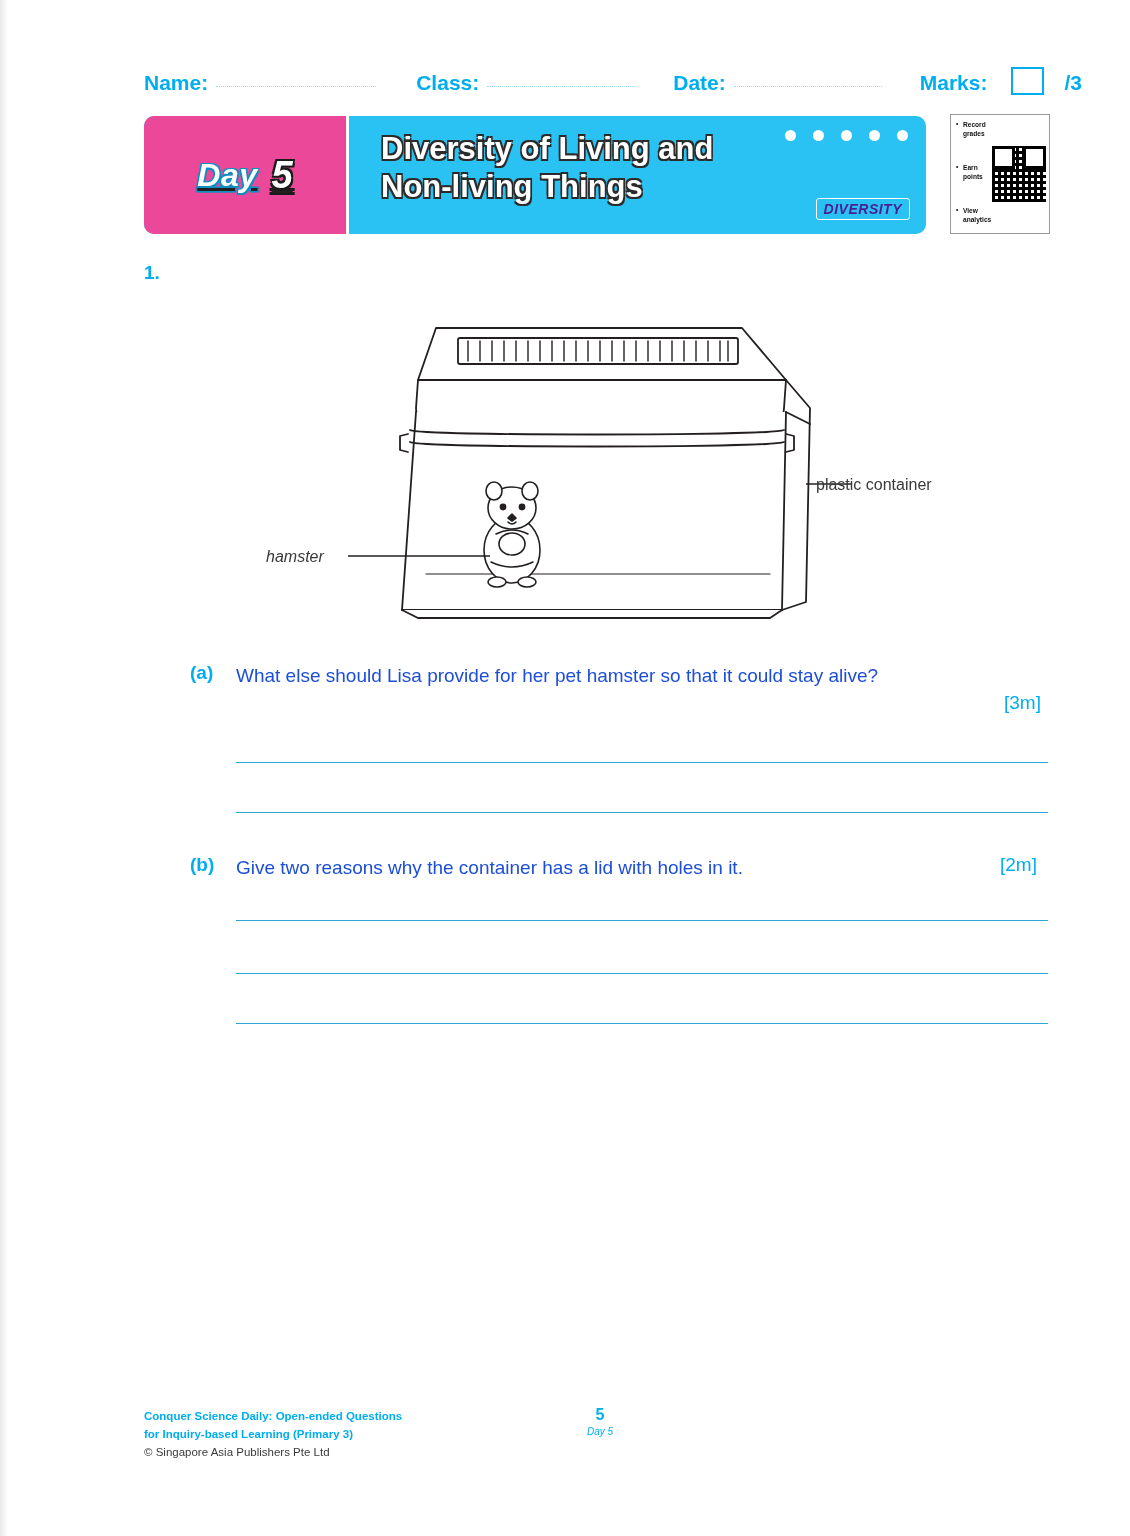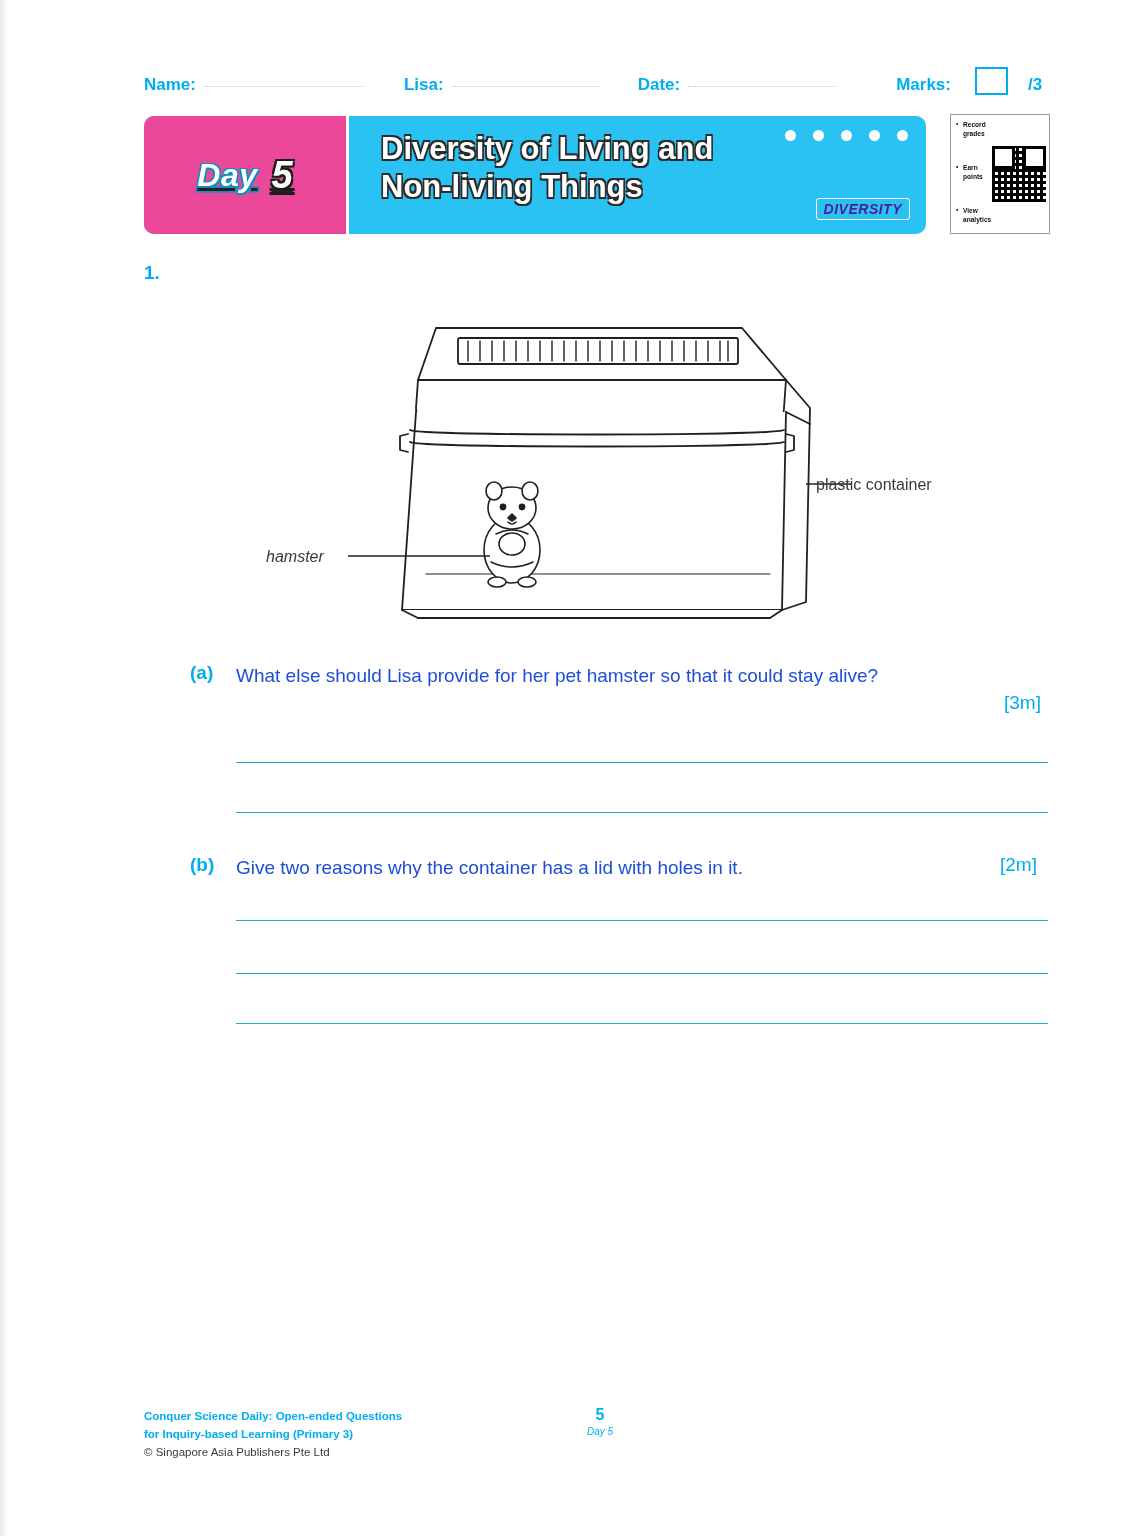--- a/index.html
+++ b/index.html
@@ -22,21 +22,21 @@
 
   
   .header-row {
     position: absolute;
     top: 62px;
     left: 144px;
     width: 906px;
     height: 34px;
     display: flex;
     align-items: baseline;
-    font-size: 17px;
+    font-size: 21px;
     color: #00aeef;
     font-weight: bold;
   }
   .hf { display: flex; align-items: baseline; }
   .hf-label { white-space: nowrap; }
   .dotline {
     display: inline-block;
     border-bottom: 1.5px dotted #9ad9f2;
     height: 1px;
     margin-left: 8px;
@@ -287,28 +287,28 @@
 
 <div class="page">
   <div class="edge"></div>
 
   <div class="header-row">
     <div class="hf">
       <span class="hf-label">Name:</span>
       <span class="dotline" style="width:160px;"></span>
     </div>
     <div class="hf" style="margin-left:40px;">
-      <span class="hf-label">Lisa:</span>
+      <span class="hf-label">Class:</span>
       <span class="dotline" style="width:148px;"></span>
     </div>
     <div class="hf" style="margin-left:38px;">
       <span class="hf-label">Date:</span>
       <span class="dotline" style="width:148px;"></span>
     </div>
-    <div class="hf" style="margin-left:60px;gap:14px;">
+    <div class="hf" style="margin-left:38px;gap:14px;">
       <span class="hf-label">Marks:</span>
       <span class="marks-box"></span>
       <span class="marks-total">/3</span>
     </div>
   </div>
 
   <div class="banner">
     <div class="banner-day">
       <span class="dlabel">Day</span>
       <span class="dnum">5</span>

